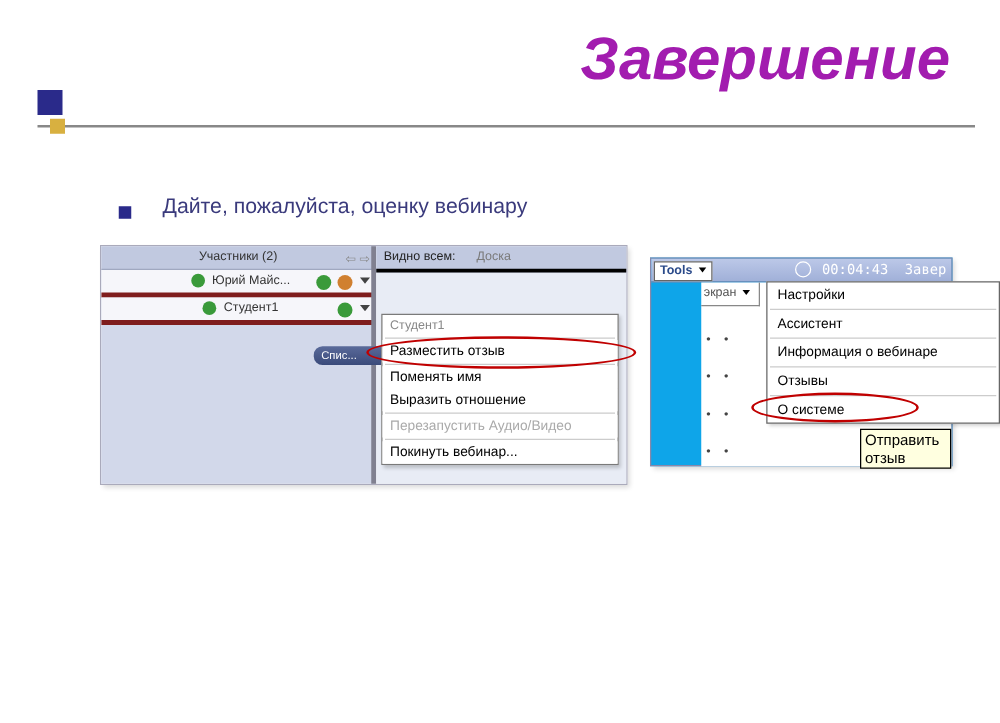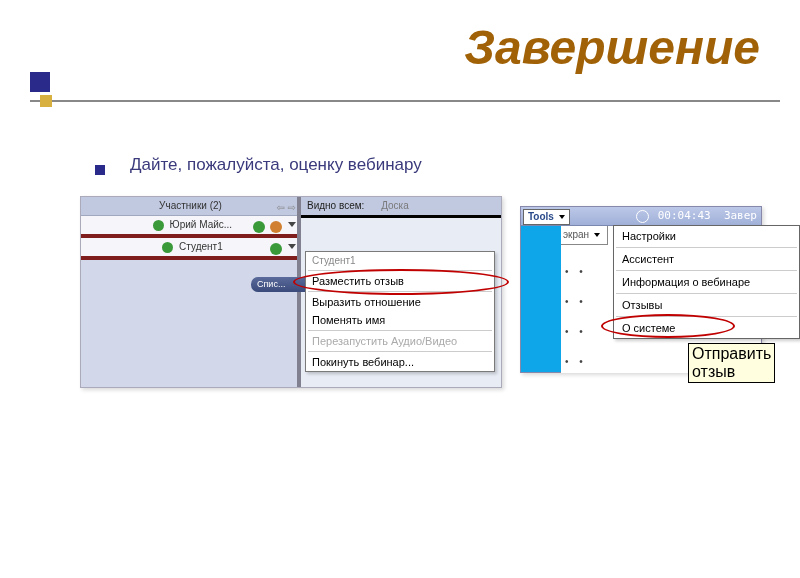--- a/index.html
+++ b/index.html
@@ -15,21 +15,21 @@
   
   .title-wrap {
     position: absolute;
     top: 20px;
     right: 40px;
   }
   .title {
     font-size: 48px;
     font-weight: bold;
     font-style: italic;
-    color: #a16207;
+    color: #a21caf;
     font-family: Verdana, Arial, sans-serif;
   }
   
   .rule {
     position: absolute;
     left: 30px;
     right: 20px;
     top: 100px;
     height: 2px;
     background: #888;
@@ -345,21 +345,21 @@
     border-radius: 50%/50%;
     z-index: 10;
     pointer-events: none;
   }
   .tooltip {
     position: absolute;
     left: 127px;
     top: 117px;
     background: #ffffe0;
     border: 1px solid #000;
-    font-size: 16px;
+    font-size: 12px;
     padding: 1px 3px;
     z-index: 12;
   }
 
   
   .dots {
     position: absolute;
     font-size: 10px;
     color: #444;
     letter-spacing: 4px;
@@ -415,22 +415,22 @@
 
   <div class="s1-btn">
     <span>Спис...</span>
   </div>
 
   <div class="ctx-menu">
     <div class="ctx-title">Студент1</div>
     <div class="ctx-sep"></div>
     <div class="ctx-item">Разместить отзыв</div>
     <div class="ctx-sep"></div>
+    <div class="ctx-item">Поменять имя</div>
     <div class="ctx-item">Выразить отношение</div>
-    <div class="ctx-item">Поменять имя</div>
     <div class="ctx-sep"></div>
     <div class="ctx-item disabled">Перезапустить Аудио/Видео</div>
     <div class="ctx-sep"></div>
     <div class="ctx-item">Покинуть вебинар...</div>
   </div>
 
   <div class="circle1"></div>
 </div>
 
 <div class="shot2">

